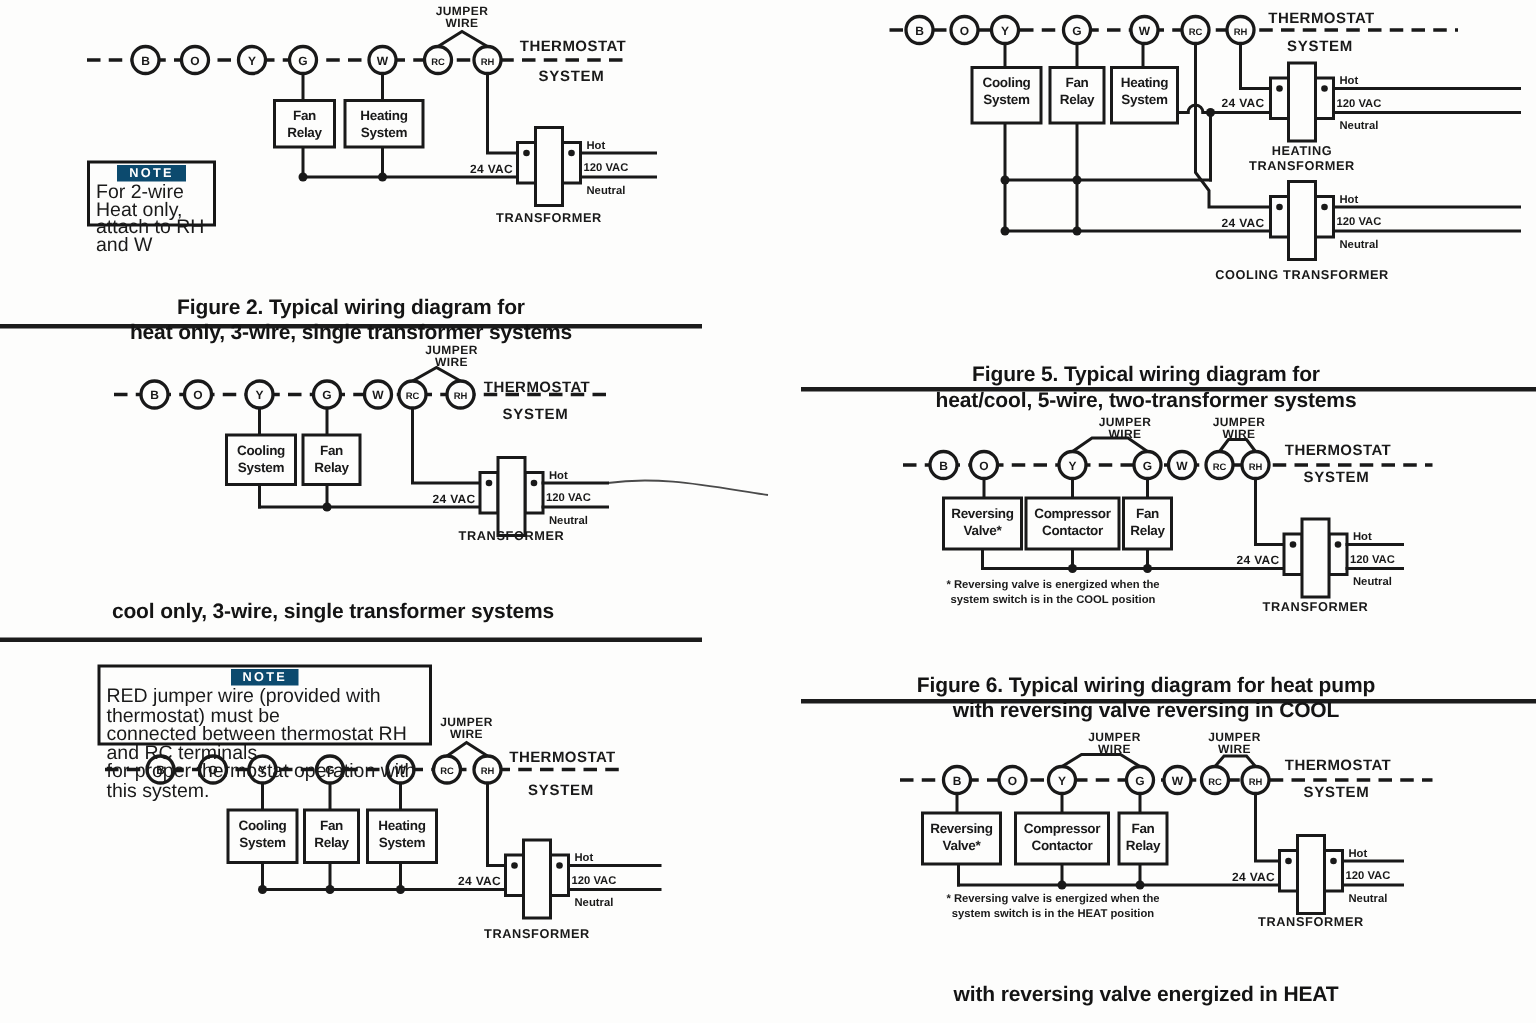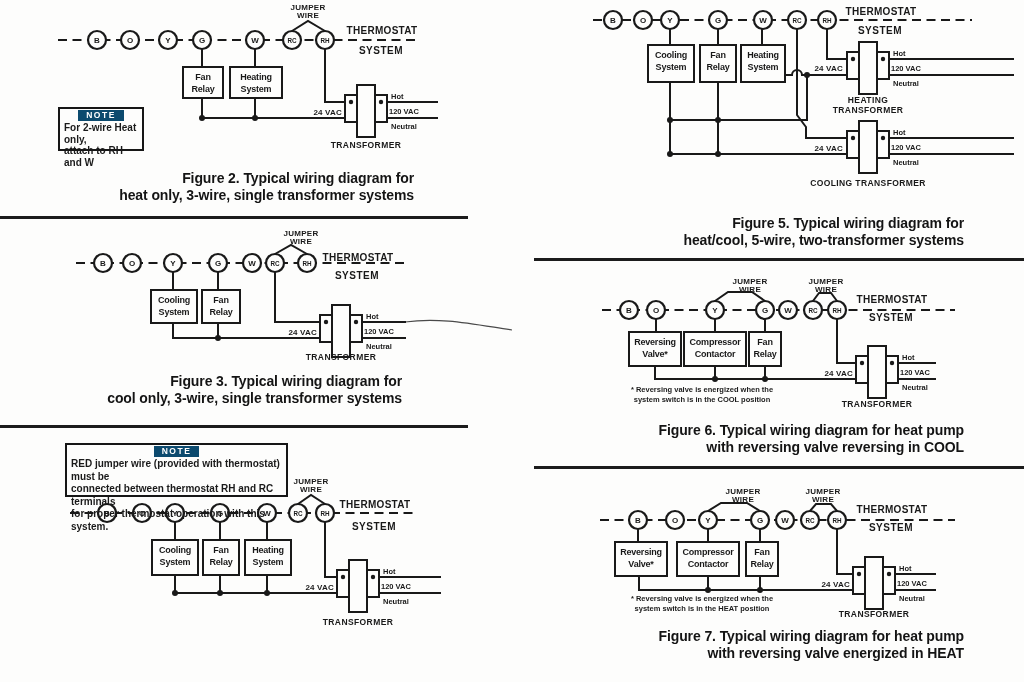--- a/index.html
+++ b/index.html
@@ -4,32 +4,32 @@
 <style>
   html,body { margin:0; padding:0; background:#e8e8e8; }
   .page {
     position:relative; width:1024px; height:682px; margin:0 auto;
     background:#fdfdfc; overflow:hidden;
     font-family:"Liberation Sans", sans-serif; color:#111;
   }
   .fig-svg { position:absolute; overflow:visible; }
   .sep { position:absolute; height:2.5px; background:#1c1c1c; }
   .caption {
-    position:absolute; text-align:right; font-weight:bold;
-    font-size:14px; line-height:16.5px; color:#141414; letter-spacing:-0.1px;
+    position:absolute; text-align:center; font-weight:bold;
+    font-size:14px; line-height:16.5px; color:#141414; letter-spacing:-0.1px;margin-top:26px;
   }
   .note {
     position:absolute; border:2px solid #161616; background:#fdfdfc; box-sizing:border-box;
   }
   .note-title {
     display:block; margin:1px auto 0; width:fit-content; background:#0c4a6e; color:#fff;
     font-size:8.5px; font-weight:bold; line-height:11px; padding:0 8px; letter-spacing:1.5px;
     text-align:center;
   }
-  .note-lines { font-size:10px; line-height:11.5px; padding:1px 2px 0 4px; font-weight:700; color:#1a1a1a; }
+  .note-lines { font-size:13px; line-height:11.5px; padding:1px 2px 0 4px; font-weight:400; color:#1a1a1a; }
   .note4 .note-lines { line-height:12.5px; }
   .footnote {
     position:absolute; font-size:7.5px; line-height:9.8px; font-weight:700;
     text-align:center; color:#1a1a1a;
   }
 </style>
 </head>
 <body>
 
 <div class="page">
@@ -396,29 +396,27 @@
   <div class="footnote" style="left:612px;top:594px;width:180px">
     <div>* Reversing valve is energized when the</div>
     <div>system switch is in the HEAT position</div>
   </div>
 
   <div class="caption" style="left:54px;top:170px;width:360px">
     <div>Figure 2. Typical wiring diagram for</div>
     <div>heat only, 3-wire, single transformer systems</div>
   </div>
   <div class="caption" style="left:42px;top:373px;width:360px">
-    <div>Figure 3. Typical wiring diagram for</div>
     <div>cool only, 3-wire, single transformer systems</div>
   </div>
   <div class="caption" style="left:564px;top:215px;width:400px">
     <div>Figure 5. Typical wiring diagram for</div>
     <div>heat/cool, 5-wire, two-transformer systems</div>
   </div>
   <div class="caption" style="left:564px;top:422px;width:400px">
     <div>Figure 6. Typical wiring diagram for heat pump</div>
     <div>with reversing valve reversing in COOL</div>
   </div>
   <div class="caption" style="left:564px;top:628px;width:400px">
-    <div>Figure 7. Typical wiring diagram for heat pump</div>
     <div>with reversing valve energized in HEAT</div>
   </div>
 
 </div>
 
 </body></html>

